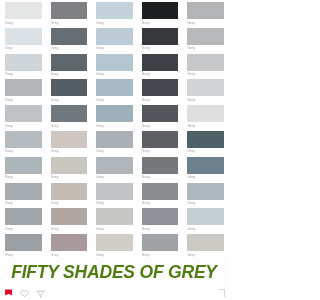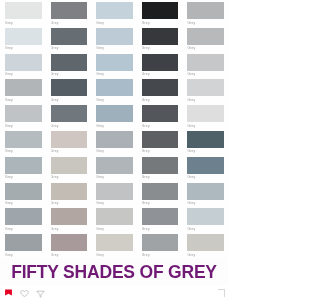--- a/index.html
+++ b/index.html
@@ -63,23 +63,24 @@
     display: flex;
     align-items: center;
     justify-content: center;
     background: #fdfdfd;
   }
   #page-title {
     font-family: "Liberation Sans", sans-serif;
     font-weight: bold;
     font-size: 17.5px;
     line-height: 20px;
-    color: #701a75;
+    color: #4d7c0f;
     letter-spacing: -0.2px;
     white-space: nowrap;
+    font-style: italic;
   }
   #action-bar {
     position: absolute;
     left: 0;
     top: 286px;
     width: 228px;
     height: 14px;
     background: #ffffff;
     display: flex;
     align-items: center;

